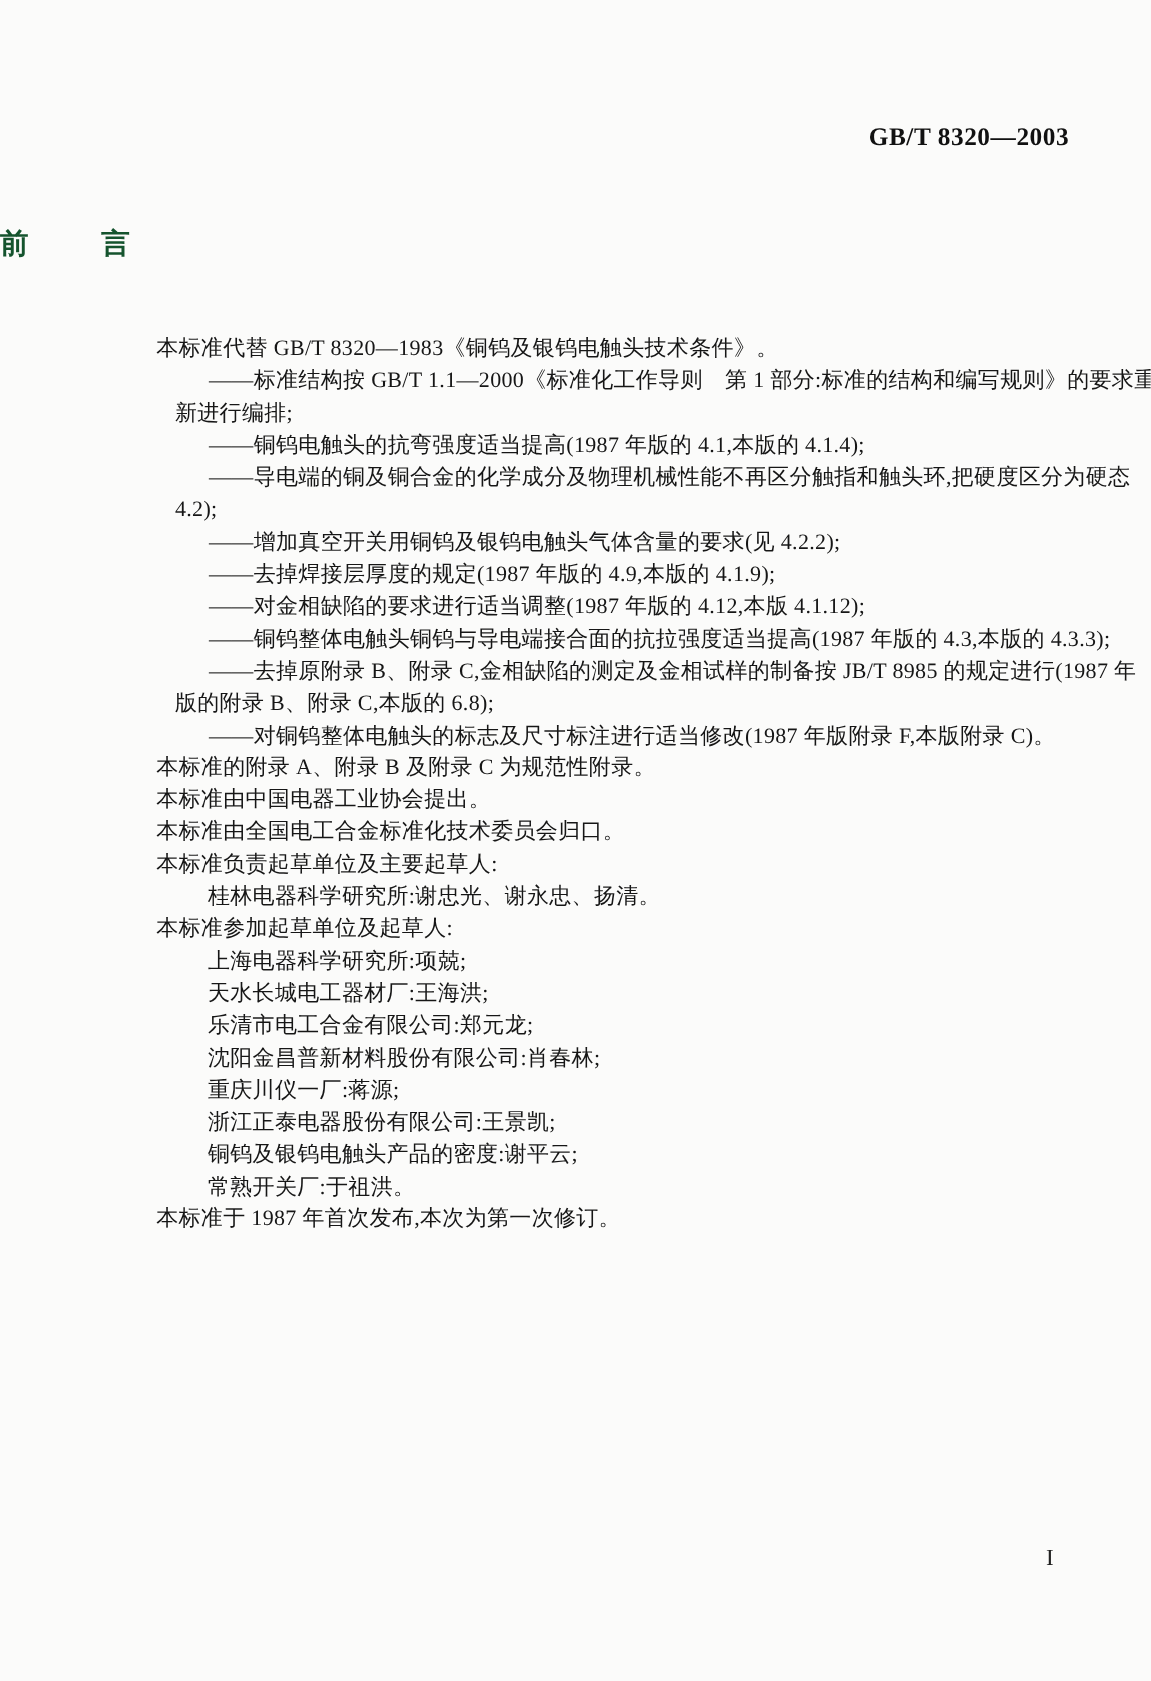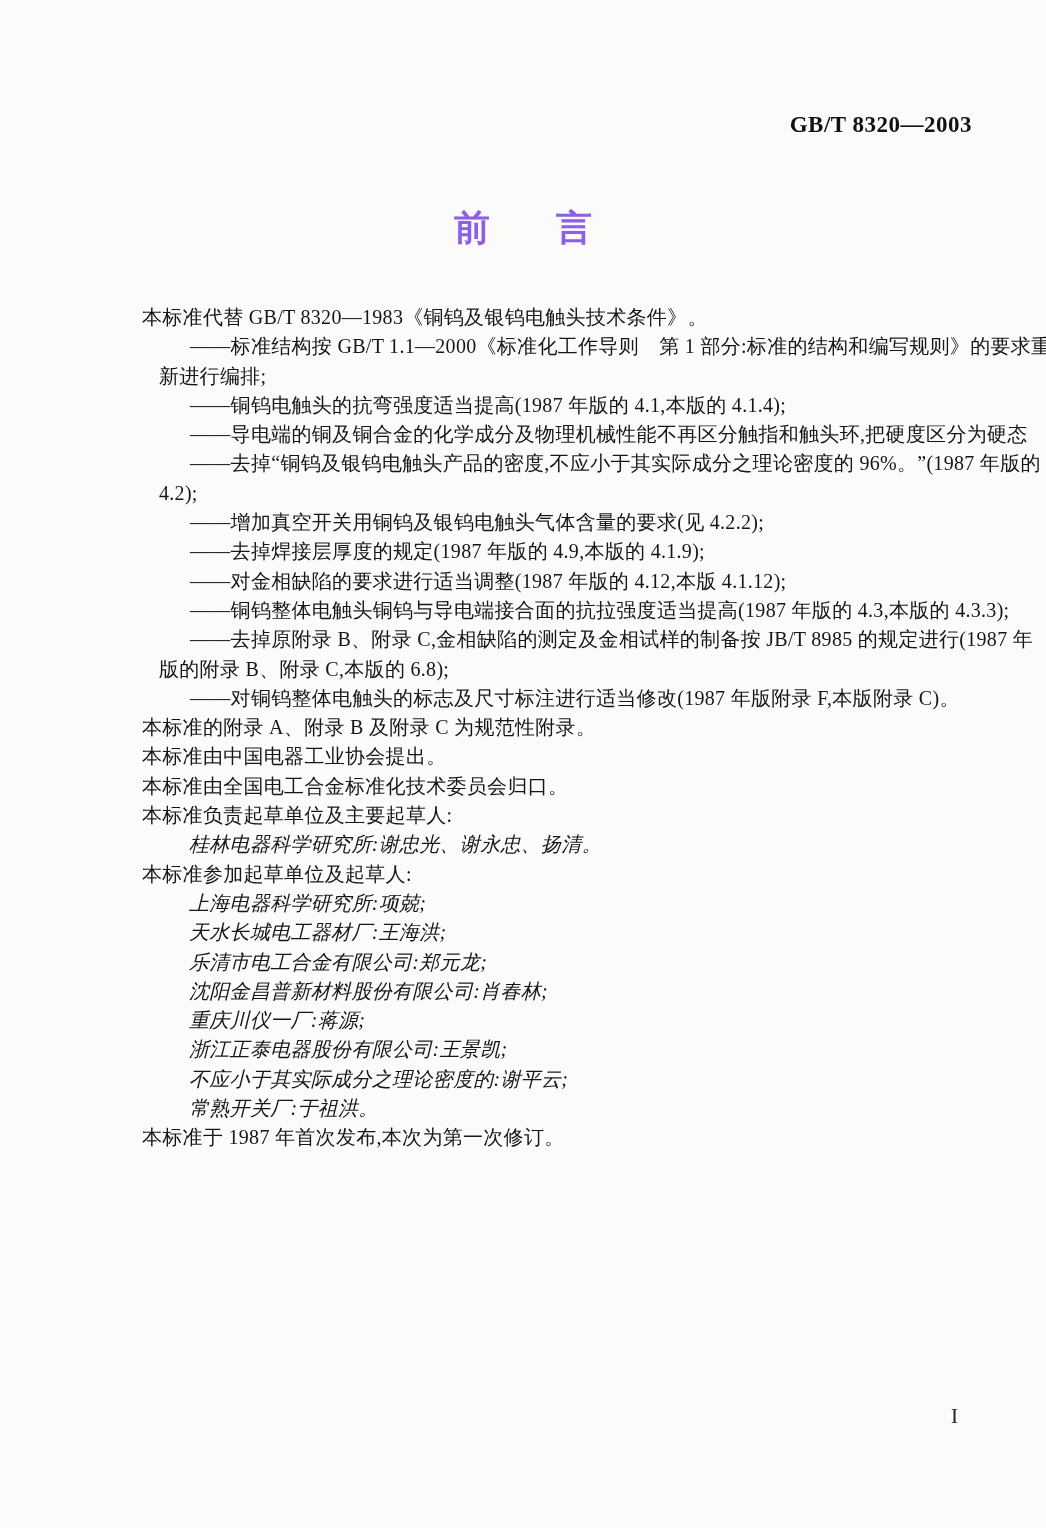--- a/index.html
+++ b/index.html
@@ -19,40 +19,39 @@
     font-size: 23px;
     font-weight: bold;
     letter-spacing: 0.5px;
     color: #111;
   }
   .doc-title {
     position: absolute;
     top: 204px;
     left: 0;
     width: 100%;
-    text-align: center;
-    font-size: 36px;
+    font-size: 26px;
     font-weight: bold;
-    color: #8b5cf6;
+    color: #14532d;
   }
   .doc-title .t2 { margin-left: 66px; }
   .foreword {
     position: absolute;
     top: 303px;
     left: 142px;
     width: 830px;
     font-size: 20px;
     line-height: 29.3px;
     color: #161616;
   }
   .line { white-space: nowrap; letter-spacing: 0.3px; }
   .line.p0   { padding-left: 0; }
   .line.dash { padding-left: 0; margin-left: 48px; }
   .line.c1   { padding-left: 17px; }
-  .line.c2   { padding-left: 47px; font-style: italic; }
+  .line.c2   { padding-left: 47px; }
   .page-number {
     position: absolute;
     top: 1404px;
     left: 951px;
     font-size: 21px;
     color: #222;
   }
 </style>
 </head>
 <body>
@@ -62,39 +61,38 @@
 <div class="doc-title">
   <span class="t1">前</span><span class="t2">言</span>
 </div>
 
 <div class="foreword">
     <div class="line p0">本标准代替 GB/T 8320—1983《铜钨及银钨电触头技术条件》。</div>
     <div class="line dash">——标准结构按 GB/T 1.1—2000《标准化工作导则　第 1 部分:标准的结构和编写规则》的要求重</div>
     <div class="line c1">新进行编排;</div>
     <div class="line dash">——铜钨电触头的抗弯强度适当提高(1987 年版的 4.1,本版的 4.1.4);</div>
     <div class="line dash">——导电端的铜及铜合金的化学成分及物理机械性能不再区分触指和触头环,把硬度区分为硬态</div>
-    <div class="line dash">——去掉“铜钨及银钨电触头产品的密度,不应小于其实际成分之理论密度的 96%。”(1987 年版的</div>
     <div class="line c1">4.2);</div>
     <div class="line dash">——增加真空开关用铜钨及银钨电触头气体含量的要求(见 4.2.2);</div>
     <div class="line dash">——去掉焊接层厚度的规定(1987 年版的 4.9,本版的 4.1.9);</div>
     <div class="line dash">——对金相缺陷的要求进行适当调整(1987 年版的 4.12,本版 4.1.12);</div>
     <div class="line dash">——铜钨整体电触头铜钨与导电端接合面的抗拉强度适当提高(1987 年版的 4.3,本版的 4.3.3);</div>
     <div class="line dash">——去掉原附录 B、附录 C,金相缺陷的测定及金相试样的制备按 JB/T 8985 的规定进行(1987 年</div>
     <div class="line c1">版的附录 B、附录 C,本版的 6.8);</div>
     <div class="line dash">——对铜钨整体电触头的标志及尺寸标注进行适当修改(1987 年版附录 F,本版附录 C)。</div>
     <div class="line p0">本标准的附录 A、附录 B 及附录 C 为规范性附录。</div>
     <div class="line p0">本标准由中国电器工业协会提出。</div>
     <div class="line p0">本标准由全国电工合金标准化技术委员会归口。</div>
     <div class="line p0">本标准负责起草单位及主要起草人:</div>
     <div class="line c2">桂林电器科学研究所:谢忠光、谢永忠、扬清。</div>
     <div class="line p0">本标准参加起草单位及起草人:</div>
     <div class="line c2">上海电器科学研究所:项兢;</div>
     <div class="line c2">天水长城电工器材厂:王海洪;</div>
     <div class="line c2">乐清市电工合金有限公司:郑元龙;</div>
     <div class="line c2">沈阳金昌普新材料股份有限公司:肖春林;</div>
     <div class="line c2">重庆川仪一厂:蒋源;</div>
     <div class="line c2">浙江正泰电器股份有限公司:王景凯;</div>
-    <div class="line c2">不应小于其实际成分之理论密度的:谢平云;</div>
+    <div class="line c2">铜钨及银钨电触头产品的密度:谢平云;</div>
     <div class="line c2">常熟开关厂:于祖洪。</div>
     <div class="line p0">本标准于 1987 年首次发布,本次为第一次修订。</div>
   </div>
 
 <div class="page-number">I</div>
 
 </body></html>

